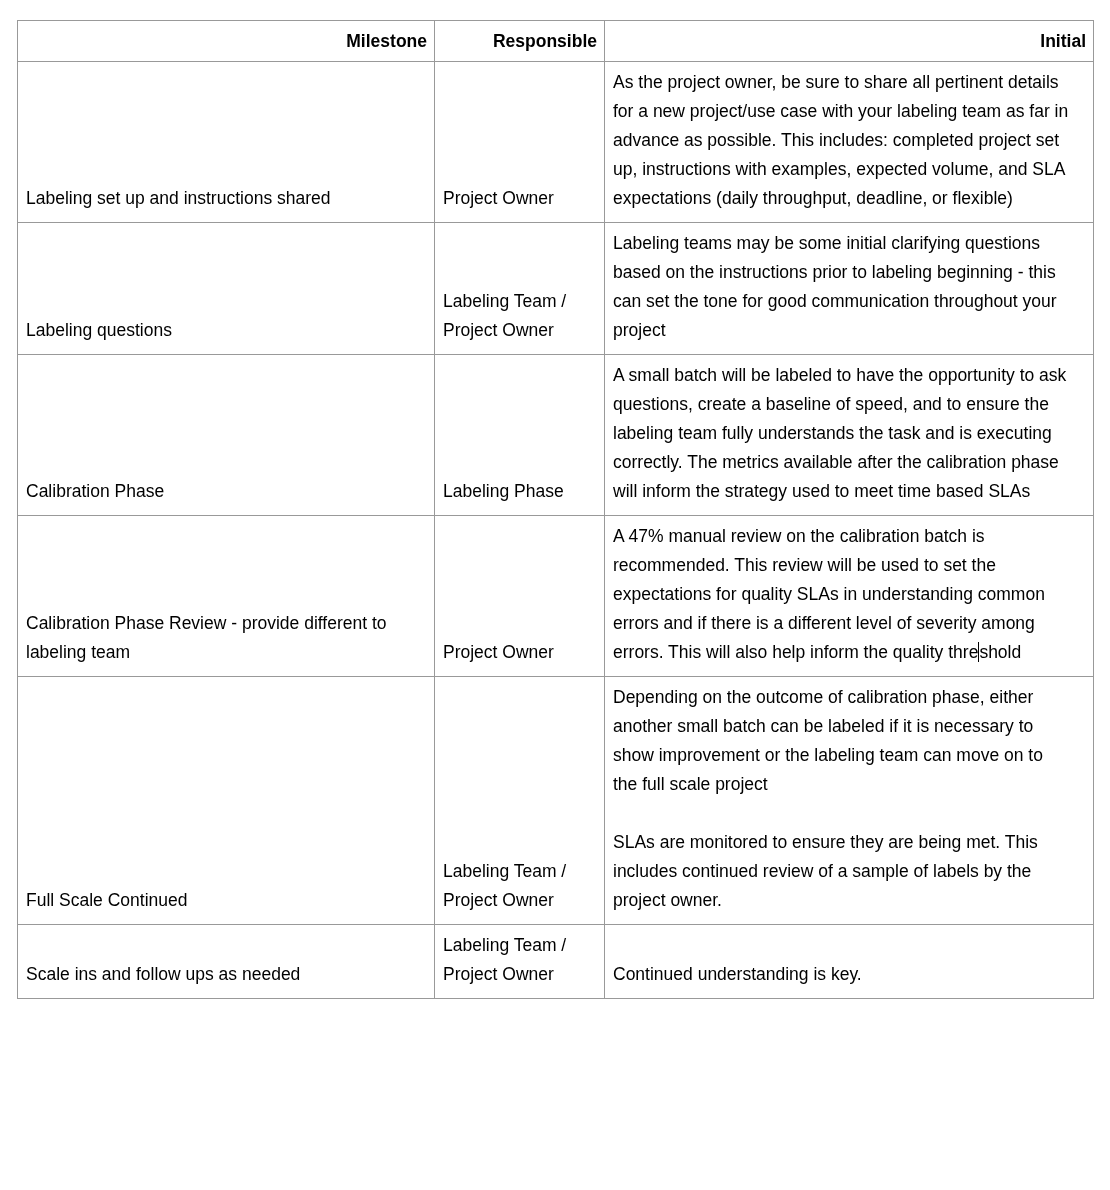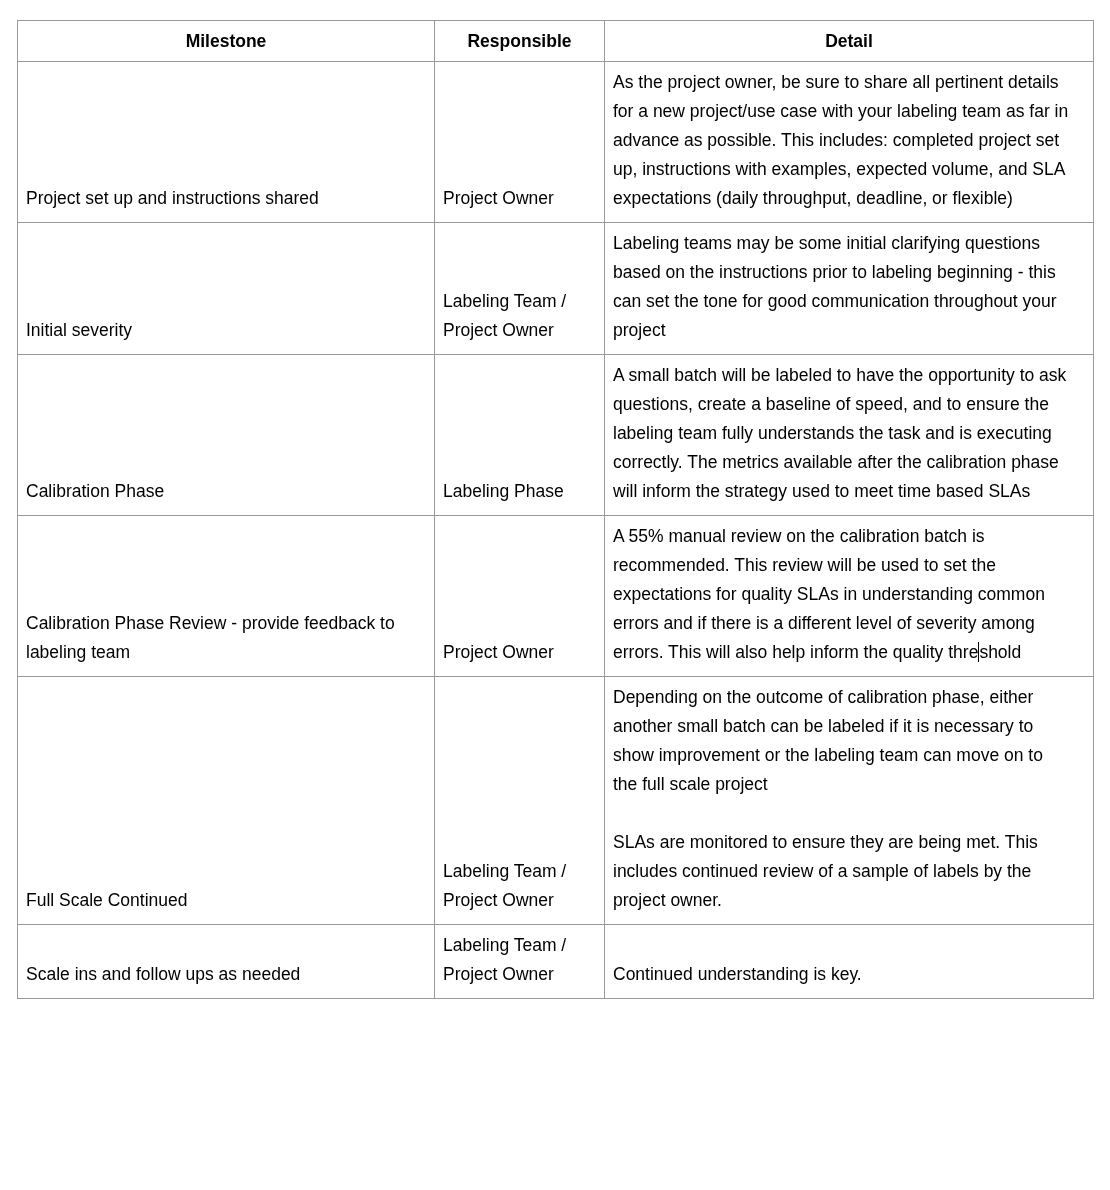--- a/index.html
+++ b/index.html
@@ -24,21 +24,21 @@
   }
   table.milestones th,
   table.milestones td {
     border: 1px solid #999999;
     box-sizing: border-box;
   }
   table.milestones th {
     font-weight: bold;
     font-size: 17.5px;
     line-height: 26px;
-    text-align: center;
+    text-align: right;
     vertical-align: middle;
     padding: 7px 7px;
   }
   table.milestones td {
     font-size: 17.5px;
     line-height: 29px;
     vertical-align: bottom;
     padding: 6px 24px 9px 8px;
     white-space: pre-line;
     word-wrap: break-word;
@@ -61,43 +61,43 @@
   <table class="milestones">
     <colgroup>
       <col style="width:417px">
       <col style="width:170px">
       <col style="width:489px">
     </colgroup>
     <thead>
       <tr>
         <th>Milestone</th>
         <th>Responsible</th>
-        <th>Detail</th>
+        <th>Initial</th>
       </tr>
     </thead>
     <tbody>
         <tr>
-          <td>Project set up and instructions shared</td>
+          <td>Labeling set up and instructions shared</td>
           <td>Project Owner</td>
           <td class="detail-cell">As the project owner, be sure to share all pertinent details for a new project/use case with your labeling team as far in advance as possible. This includes: completed project set up, instructions with examples, expected volume, and SLA expectations (daily throughput, deadline, or flexible)</td>
         </tr>
         <tr>
-          <td>Initial severity</td>
+          <td>Labeling questions</td>
           <td>Labeling Team / Project Owner</td>
           <td class="detail-cell">Labeling teams  may be some initial clarifying questions based on the instructions prior to labeling beginning - this can set the tone for good communication throughout your project</td>
         </tr>
         <tr>
           <td>Calibration Phase</td>
           <td>Labeling Phase</td>
           <td class="detail-cell">A small batch will be labeled to have the opportunity to ask questions, create a baseline of speed, and to ensure the labeling team fully understands the task and is executing correctly. The metrics available after the calibration phase will inform the strategy used to meet time based SLAs</td>
         </tr>
         <tr>
-          <td>Calibration Phase Review - provide feedback to labeling team</td>
+          <td>Calibration Phase Review - provide different to labeling team</td>
           <td>Project Owner</td>
-          <td class="detail-cell"><span>A 55% manual review on the calibration batch is recommended. This review will be used to set the expectations for quality SLAs in understanding common errors and if there is a different level of severity among errors. This will also help inform the quality thre</span><span class="caret"></span><span>shold</span></td>
+          <td class="detail-cell"><span>A 47% manual review on the calibration batch is recommended. This review will be used to set the expectations for quality SLAs in understanding common errors and if there is a different level of severity among errors. This will also help inform the quality thre</span><span class="caret"></span><span>shold</span></td>
         </tr>
         <tr>
           <td>Full Scale Continued</td>
           <td>Labeling Team / Project Owner</td>
           <td class="detail-cell">Depending on the outcome of calibration phase, either another small batch can be labeled if it is necessary to show improvement or the labeling team can move on to the full scale project
 
 SLAs are monitored to ensure they are being met. This includes continued review of a sample of labels by the project owner.</td>
         </tr>
         <tr>
           <td>Scale ins and follow ups as needed</td>

